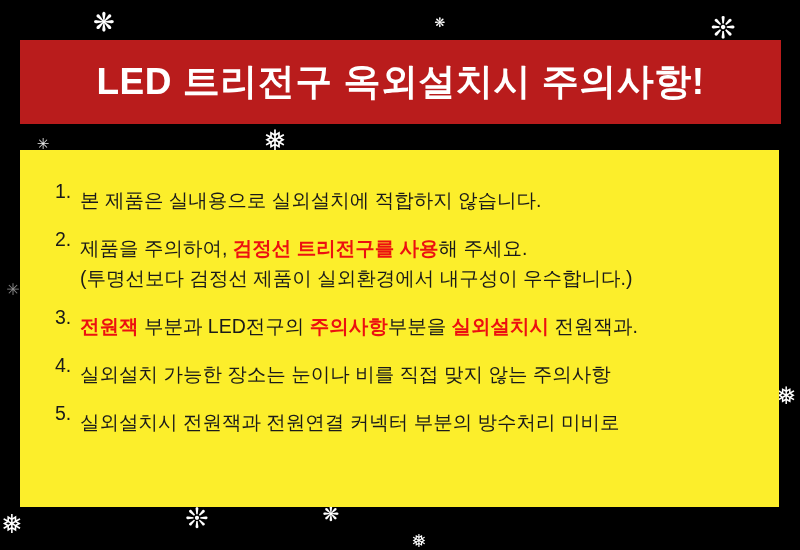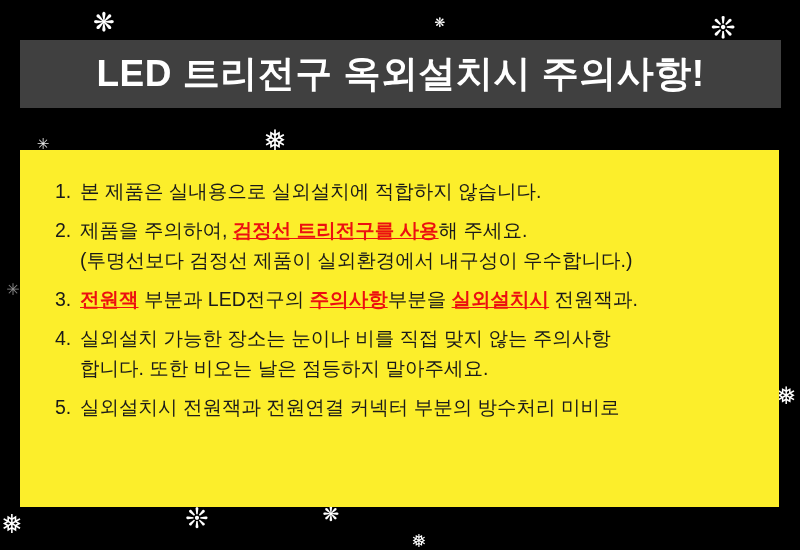--- a/index.html
+++ b/index.html
@@ -27,22 +27,22 @@
     user-select: none;
     pointer-events: none;
   }
 
   
   #banner {
     position: absolute;
     left: 20px;
     top: 40px;
     width: 761px;
-    height: 68px;
-    background: #404040;
+    height: 84px;
+    background: #b91c1c;
     z-index: 5;
   }
   #banner-title {
     position: absolute;
     left: 0;
     right: 0;
     top: 50%;
     transform: translateY(-50%);
     text-align: center;
     color: #ffffff;
@@ -79,29 +79,29 @@
   }
   .item-num {
     flex: 0 0 auto;
     width: 25px;
     color: #1a1a1a;
     font-size: 19.5px;
     line-height: 30px;
   }
   .item-body {
     flex: 1 1 auto;
+    margin-top: 9px;
   }
   .ln {
     display: block;
     white-space: nowrap;
   }
   .hl {
     color: #ec1010;
     font-weight: bold;
-    text-decoration: underline;
   }
 </style>
 </head>
 <body>
 
 <div id="poster">
 
   <div id="snow-layer">
       <span class="snow" style="left: 91px; top: 9px; width: 26px; font-size: 26px; opacity: 1;">❋</span>
       <span class="snow" style="left: 433.5px; top: 15.5px; width: 13px; font-size: 13px; opacity: 1;">❋</span>
@@ -138,21 +138,20 @@
         <div class="item">
           <span class="item-num">3.</span>
           <span class="item-body">
             <span class="ln"><span class="hl">전원잭</span><span> 부분과 LED전구의 </span><span class="hl">주의사항</span><span>부분을 </span><span class="hl">실외설치시</span><span> 전원잭과.</span></span>
           </span>
         </div>
         <div class="item">
           <span class="item-num">4.</span>
           <span class="item-body">
             <span class="ln"><span>실외설치 가능한 장소는 눈이나 비를 직접 맞지 않는 주의사항</span></span>
-            <span class="ln"><span>합니다. 또한 비오는 날은 점등하지 말아주세요.</span></span>
           </span>
         </div>
         <div class="item">
           <span class="item-num">5.</span>
           <span class="item-body">
             <span class="ln"><span>실외설치시 전원잭과 전원연결 커넥터 부분의 방수처리 미비로</span></span>
           </span>
         </div>
       </div>
   </div>

